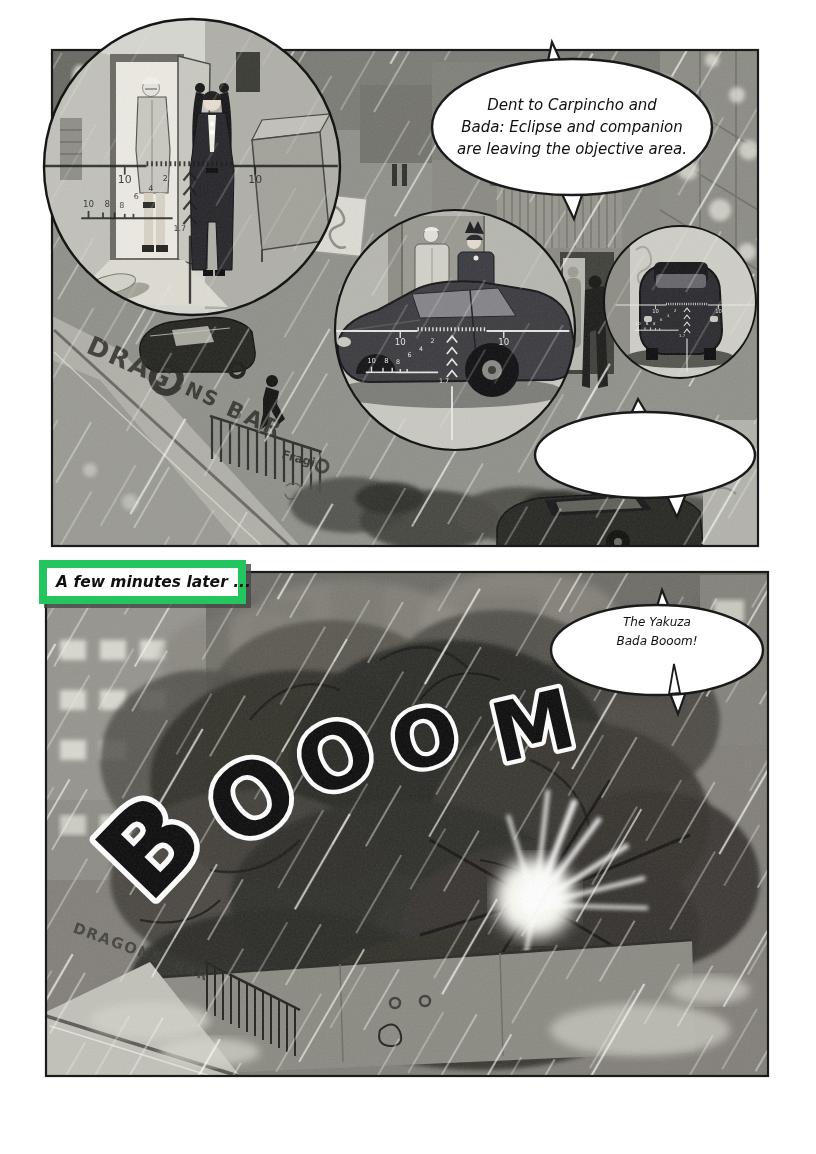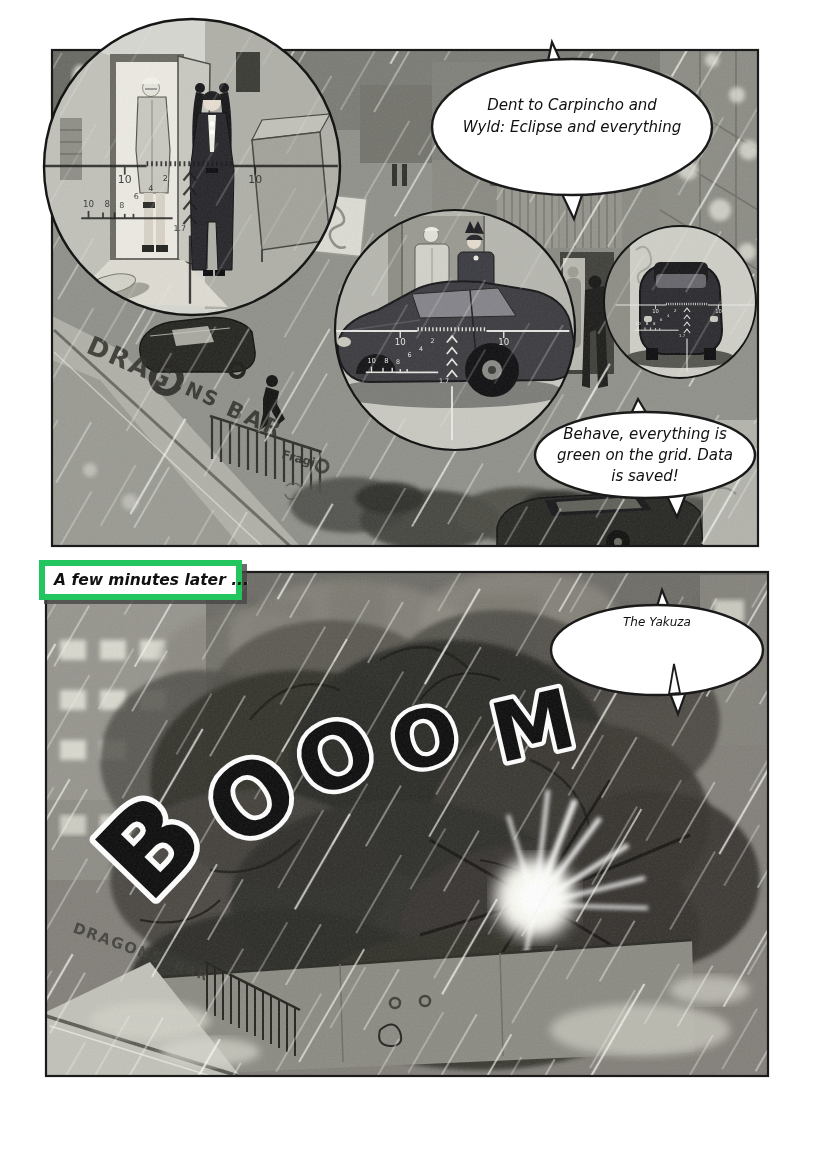--- a/index.html
+++ b/index.html
@@ -6,21 +6,21 @@
   .page{position:relative;width:816px;height:1154px;background:#ffffff;overflow:hidden;
         font-family:"DejaVu Sans",sans-serif;}
   .art{position:absolute;left:0;top:0;z-index:1;}
   .bubble-text{position:absolute;z-index:6;color:#101010;font-style:italic;
     text-align:center;font-family:"DejaVu Sans",sans-serif;}
   .bubble-text span{display:block;white-space:nowrap;}
   .bt1{left:437px;top:94px;width:270px;font-size:15px;line-height:22px;}
   .bt2{left:535px;top:424px;width:220px;font-size:15px;line-height:21px;}
   .bt3{left:532px;top:613px;width:250px;font-size:12px;line-height:19px;}
   .caption-box{position:absolute;left:39px;top:560px;width:182px;height:28px;z-index:7;
-    background:#ffffff;border:6px solid #22c55e;box-shadow:5px 4px 0 rgba(70,70,70,.8);
+    background:#ffffff;border:8px solid #22c55e;box-shadow:5px 4px 0 rgba(70,70,70,.8);
     display:flex;align-items:center;padding-left:9px;}
   .caption-box span{font-size:15.5px;font-weight:bold;font-style:italic;color:#101010;white-space:nowrap;}
   svg text{font-family:"DejaVu Sans",sans-serif;}
 </style>
 </head>
 <body>
 
 <div class="page">
 
 <svg class="art" width="816" height="1154" viewBox="0 0 816 1154">
@@ -540,30 +540,27 @@
   <g>
     <polygon points="655,613 662,590 671,612" fill="#ffffff" stroke="#1a1a1a" stroke-width="2.2"></polygon>
     <polygon points="668,688 678,714 688,686" fill="#ffffff" stroke="#1a1a1a" stroke-width="2.2"></polygon>
     <ellipse cx="657" cy="650" rx="106" ry="45" fill="#ffffff" stroke="#1a1a1a" stroke-width="2.4"></ellipse>
     <polygon points="669,694 674,664 680,693" fill="#ffffff" stroke="#1a1a1a" stroke-width="1.8"></polygon>
   </g>
 </svg>
 
 <div class="bubble-text bt1">
   <span>Dent to Carpincho and</span>
-  <span>Wyld: Eclipse and everything</span>
+  <span>Bada: Eclipse and companion</span>
+  <span>are leaving the objective area.</span>
 </div>
 
-<div class="bubble-text bt2">
-  <span>Behave, everything is</span>
-  <span>green on the grid. Data</span>
-  <span>is saved!</span>
-</div>
 
 <div class="caption-box">
   <span>A few minutes later ...</span>
 </div>
 
 <div class="bubble-text bt3">
   <span>The Yakuza</span>
+  <span>Bada  Booom!</span>
 </div>
 
 </div>
 
 </body></html>

